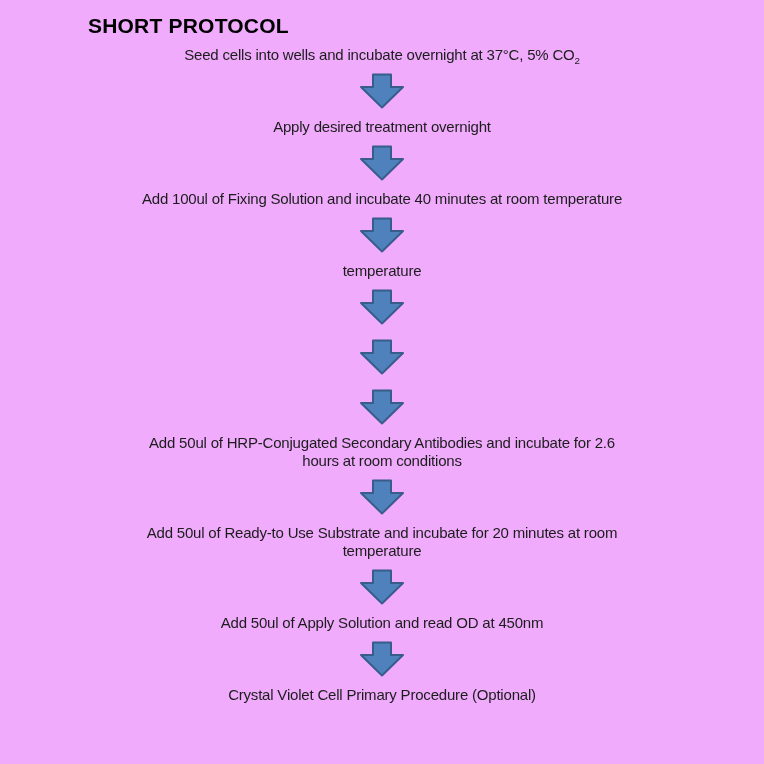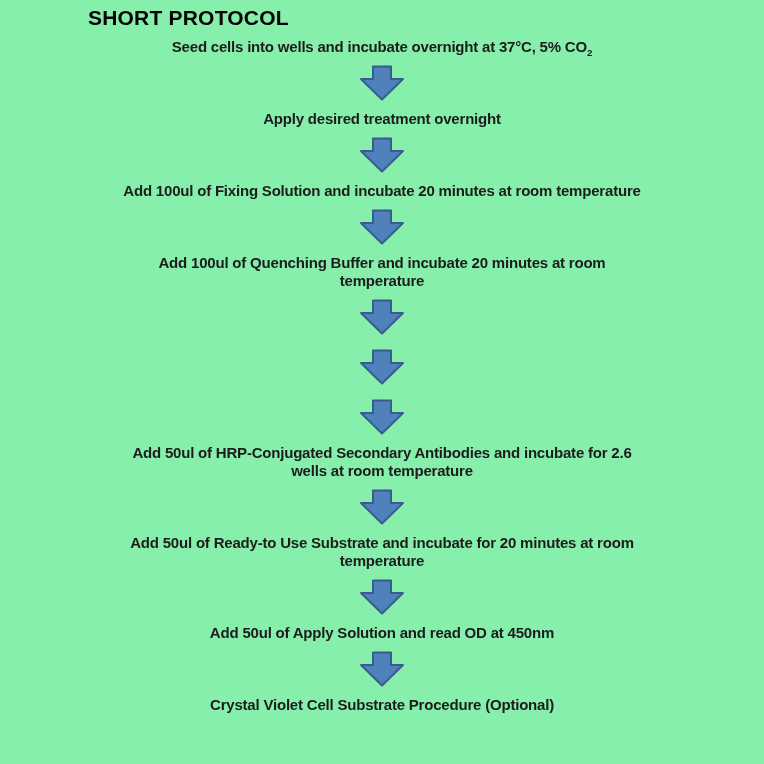--- a/index.html
+++ b/index.html
@@ -4,25 +4,25 @@
 <style>
   html, body {
     margin: 0;
     padding: 0;
     background: #ffffff;
   }
   #canvas {
     position: relative;
     width: 764px;
     height: 764px;
-    background: #86efac;
+    background: #f0abfc;
     overflow: hidden;
     font-family: "Liberation Sans", "DejaVu Sans", sans-serif;
     box-sizing: border-box;
-    padding-top: 4px;
+    padding-top: 12px;
   }
   .title {
     font-size: 21px;
     font-weight: bold;
     color: #000000;
     letter-spacing: 0.2px;
     margin: 2px 0 6px 88px;
     line-height: 24px;
     white-space: nowrap;
   }
@@ -30,21 +30,21 @@
     display: flex;
     flex-direction: column;
     align-items: center;
     width: 100%;
   }
   .step {
     margin: 2px 0;
     text-align: center;
     color: #1c1c1c;
     font-size: 15px;
-    font-weight: bold;
+    font-weight: normal;
     letter-spacing: -0.2px;
     line-height: 18px;
     max-width: 640px;
   }
   .step-line {
     white-space: nowrap;
   }
   .step-line sub {
     font-size: 0.65em;
     line-height: 0;
@@ -77,49 +77,48 @@
       </div>
       <div class="step">
         <div class="step-line">Apply desired treatment overnight</div>
       </div>
       <div class="arrow">
         <svg width="46" height="36" viewBox="0 0 46 36">
           <polygon points="14,1.5 32,1.5 32,14 44,14 23,34.5 2,14 14,14" fill="#4f81bd" stroke="#385d8a" stroke-width="2" stroke-linejoin="round"></polygon>
         </svg>
       </div>
       <div class="step">
-        <div class="step-line">Add 100ul of Fixing Solution and incubate 20 minutes at room temperature</div>
+        <div class="step-line">Add 100ul of Fixing Solution and incubate 40 minutes at room temperature</div>
       </div>
       <div class="arrow">
         <svg width="46" height="36" viewBox="0 0 46 36">
           <polygon points="14,1.5 32,1.5 32,14 44,14 23,34.5 2,14 14,14" fill="#4f81bd" stroke="#385d8a" stroke-width="2" stroke-linejoin="round"></polygon>
         </svg>
       </div>
       <div class="step">
-        <div class="step-line">Add 100ul of Quenching Buffer and incubate 20 minutes at room</div>
         <div class="step-line">temperature</div>
       </div>
       <div class="arrow">
         <svg width="46" height="36" viewBox="0 0 46 36">
           <polygon points="14,1.5 32,1.5 32,14 44,14 23,34.5 2,14 14,14" fill="#4f81bd" stroke="#385d8a" stroke-width="2" stroke-linejoin="round"></polygon>
         </svg>
       </div>
       <div class="arrow">
         <svg width="46" height="36" viewBox="0 0 46 36">
           <polygon points="14,1.5 32,1.5 32,14 44,14 23,34.5 2,14 14,14" fill="#4f81bd" stroke="#385d8a" stroke-width="2" stroke-linejoin="round"></polygon>
         </svg>
       </div>
       <div class="arrow">
         <svg width="46" height="36" viewBox="0 0 46 36">
           <polygon points="14,1.5 32,1.5 32,14 44,14 23,34.5 2,14 14,14" fill="#4f81bd" stroke="#385d8a" stroke-width="2" stroke-linejoin="round"></polygon>
         </svg>
       </div>
       <div class="step">
         <div class="step-line">Add 50ul of HRP-Conjugated Secondary Antibodies and incubate for 2.6</div>
-        <div class="step-line">wells at room temperature</div>
+        <div class="step-line">hours at room conditions</div>
       </div>
       <div class="arrow">
         <svg width="46" height="36" viewBox="0 0 46 36">
           <polygon points="14,1.5 32,1.5 32,14 44,14 23,34.5 2,14 14,14" fill="#4f81bd" stroke="#385d8a" stroke-width="2" stroke-linejoin="round"></polygon>
         </svg>
       </div>
       <div class="step">
         <div class="step-line">Add 50ul of Ready-to Use Substrate and incubate for 20 minutes at room</div>
         <div class="step-line">temperature</div>
       </div>
@@ -130,16 +129,16 @@
       </div>
       <div class="step">
         <div class="step-line">Add 50ul of Apply Solution and read OD at 450nm</div>
       </div>
       <div class="arrow">
         <svg width="46" height="36" viewBox="0 0 46 36">
           <polygon points="14,1.5 32,1.5 32,14 44,14 23,34.5 2,14 14,14" fill="#4f81bd" stroke="#385d8a" stroke-width="2" stroke-linejoin="round"></polygon>
         </svg>
       </div>
       <div class="step">
-        <div class="step-line">Crystal Violet Cell Substrate Procedure (Optional)</div>
+        <div class="step-line">Crystal Violet Cell Primary Procedure (Optional)</div>
       </div>
     </div>
 </div>
 
 </body></html>

